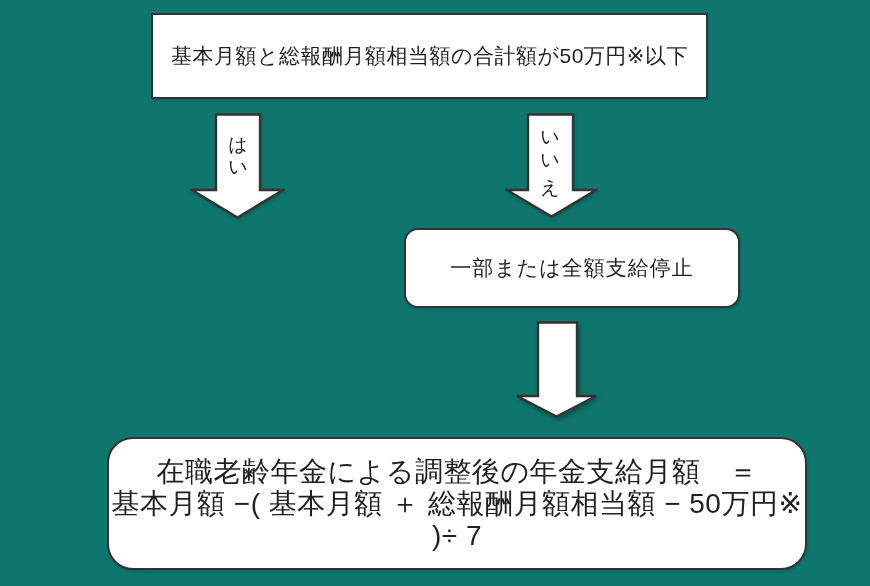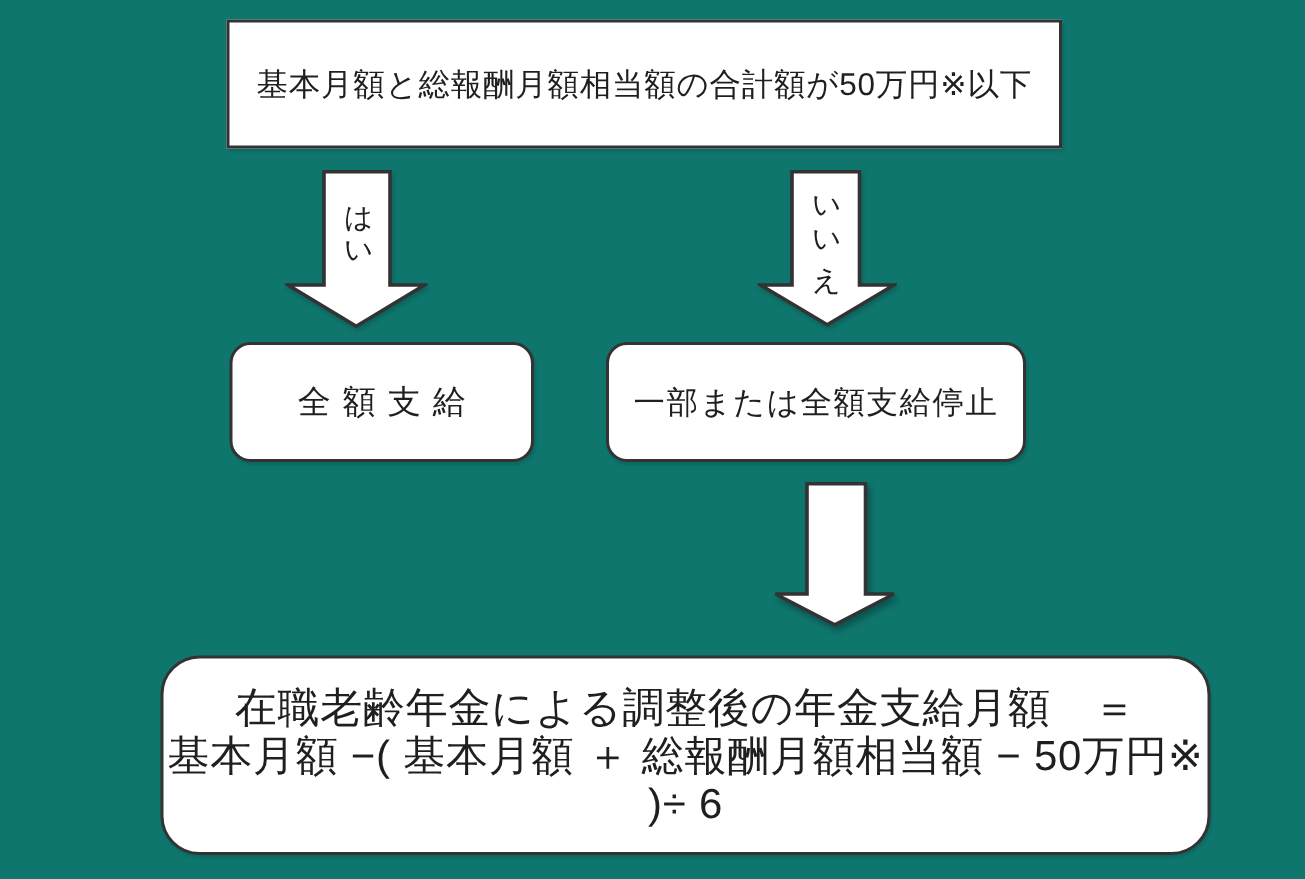--- a/index.html
+++ b/index.html
@@ -40,21 +40,21 @@
   .full-payment-box {
     left: 153px; top: 228px;
     width: 203px; height: 80px;
     font-size: 22px;
     font-weight: 500;
     letter-spacing: 8px;
     text-indent: 8px; 
   }
   .suspension-box {
     left: 404px; top: 228px;
-    width: 280px; height: 80px;
+    width: 336px; height: 80px;
     font-size: 21px;
     font-weight: 500;
     letter-spacing: 1px;
   }
   .formula-box {
     left: 107px; top: 437px;
     width: 700px; height: 133px;
     border-radius: 26px;
     flex-direction: column;
     font-size: 28px;
@@ -107,32 +107,29 @@
     <div class="arrow-label">はい</div>
   </div>
 
   <div class="arrow no-arrow arrow-soft-shadow">
     <svg width="93" height="105" viewBox="0 0 93 105">
       <polygon points="23,1.5 68,1.5 68,77 91,77 46.5,103.5 2,77 23,77" fill="#ffffff" stroke="#333333" stroke-width="2.4" stroke-linejoin="miter"></polygon>
     </svg>
     <div class="arrow-label">いいえ</div>
   </div>
 
-  <div class="box rounded full-payment-box">
-    <span>全額支給</span>
-  </div>
 
   <div class="box rounded suspension-box">
     <span>一部または全額支給停止</span>
   </div>
 
   <div class="arrow final-arrow arrow-strong-shadow">
     <svg width="83" height="97" viewBox="0 0 83 97">
       <polygon points="23,1.5 62,1.5 62,75 81,75 41.5,95.5 2,75 23,75" fill="#ffffff" stroke="#333333" stroke-width="2.4" stroke-linejoin="miter"></polygon>
     </svg>
   </div>
 
   <div class="box formula-box">
     <div>在職老齢年金による調整後の年金支給月額　＝</div>
-    <div>基本月額 −( 基本月額 ＋ 総報酬月額相当額 − 50万円※ )÷ 6</div>
+    <div>基本月額 −( 基本月額 ＋ 総報酬月額相当額 − 50万円※ )÷ 7</div>
   </div>
 
 </div>
 
 </body></html>

